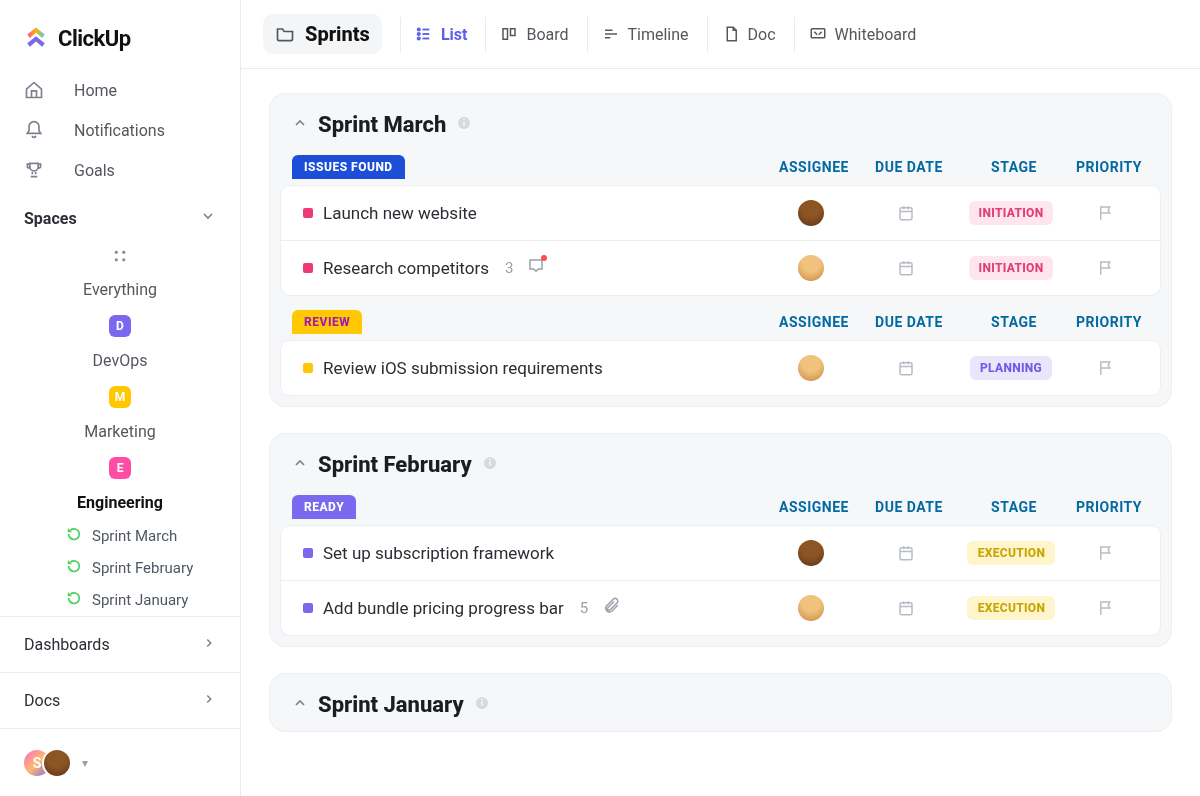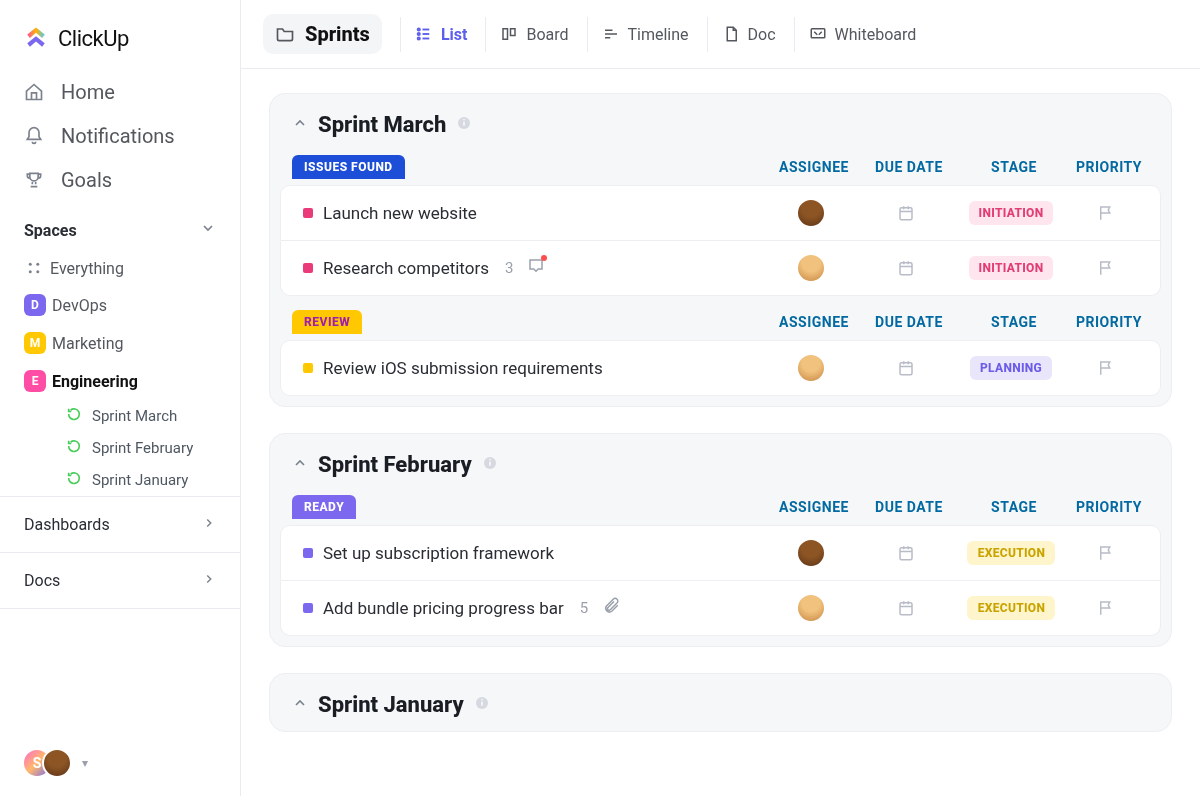--- a/index.html
+++ b/index.html
@@ -18,41 +18,41 @@
   .sidebar {
     width: 241px;
     flex: 0 0 241px;
     border-right: 1px solid #e9ebf0;
     display: flex;
     flex-direction: column;
     position: relative;
   }
   .logo { display: flex; align-items: center; gap: 8px; padding: 24px 22px 18px; }
   .logo-mark { width: 28px; height: 28px; }
-  .logo-text { font-size: 22px; font-weight: 400; letter-spacing: -0.5px; color: #111; }
+  .logo-text { font-size: 22px; font-weight: 700; letter-spacing: -0.5px; color: #111; }
 
   .nav { padding: 0 10px; }
   .nav-item {
-    display: flex; align-items: center; gap: 17px;
+    display: flex; align-items: center; gap: 30px;
     padding: 10px 14px; border-radius: 8px; cursor: pointer;
-    color: #54585e; font-size: 20px;
+    color: #54585e; font-size: 16px;
   }
   .nav-item .ico { width: 20px; height: 20px; color: #7c828d; display:flex; align-items:center; justify-content:center; }
 
   .section-header {
     display:flex; align-items:center; justify-content:space-between;
     padding: 18px 24px 10px; font-weight:700; font-size:16px; color:#2a2e34;
   }
   .chevron { color:#7c828d; }
 
   .space-list { padding: 0 10px; }
   .space-item {
-    display:flex; align-items:center; gap:6px;
+    display:flex; align-items:center; gap:14px;
     padding: 8px 14px; border-radius:8px; cursor:pointer;
-    font-size:16px; color:#54585e;
+    font-size:16px; color:#54585e;flex-direction:column;
   }
   .space-item .dots { width:20px; height:20px; color:#7c828d; display:flex; align-items:center; justify-content:center; }
   .space-badge {
     width:22px; height:22px; border-radius:6px; display:flex; align-items:center; justify-content:center;
     color:#fff; font-size:12px; font-weight:700;
   }
   .badge-purple { background:#7b68ee; }
   .badge-yellow { background:#ffc800; }
   .badge-pink   { background:#ff4da6; }
   .space-item.active { font-weight:700; color:#111; }

